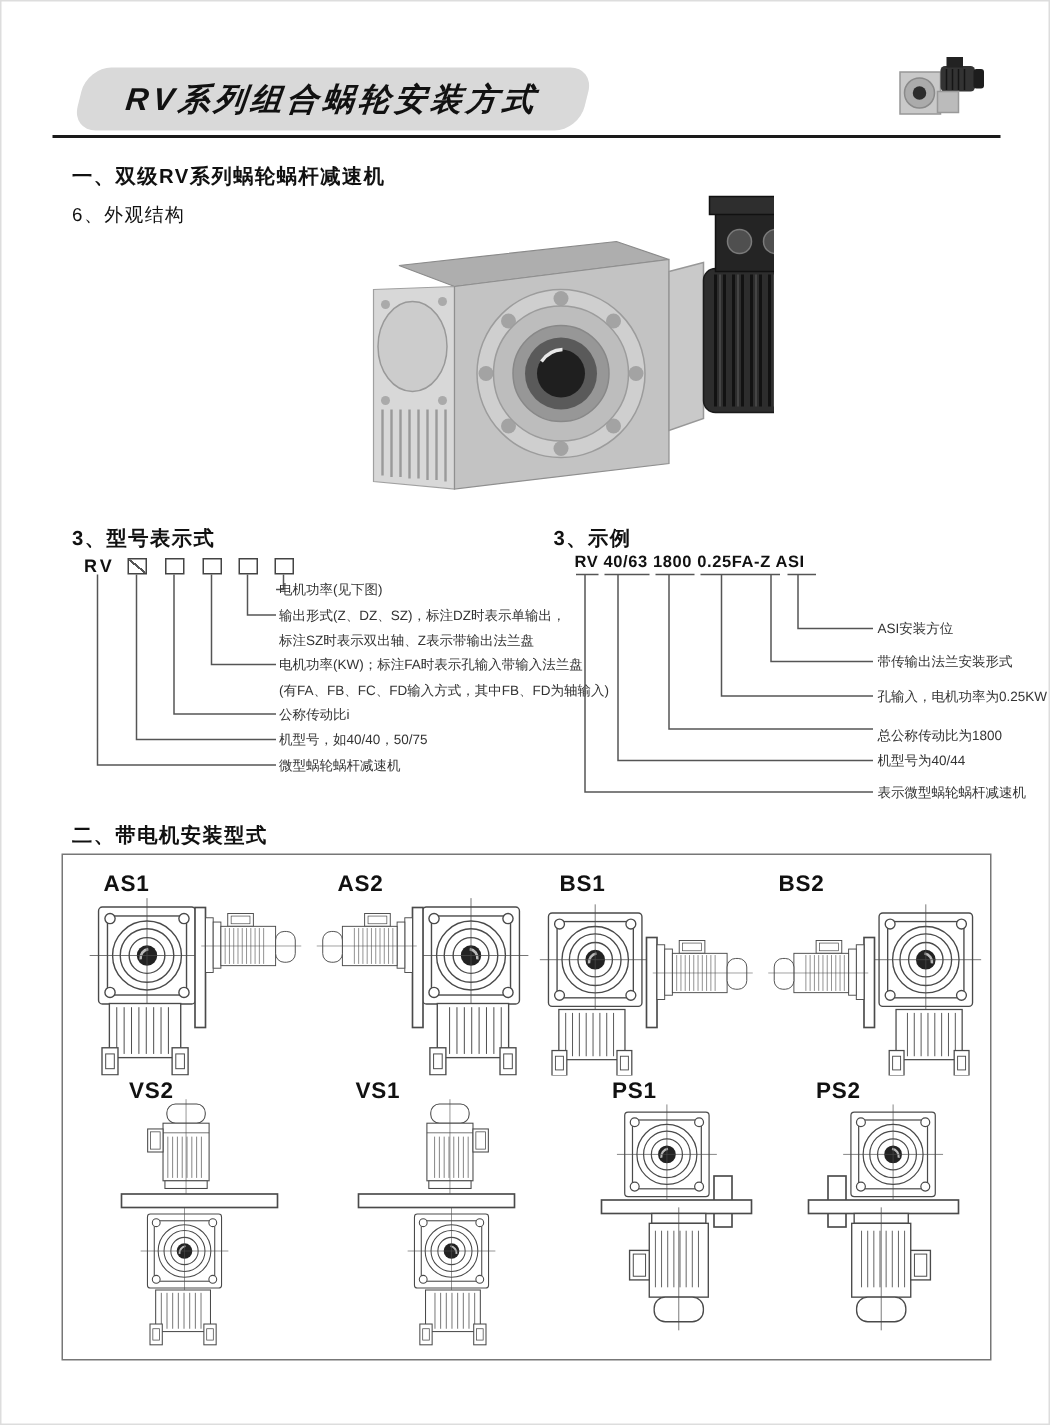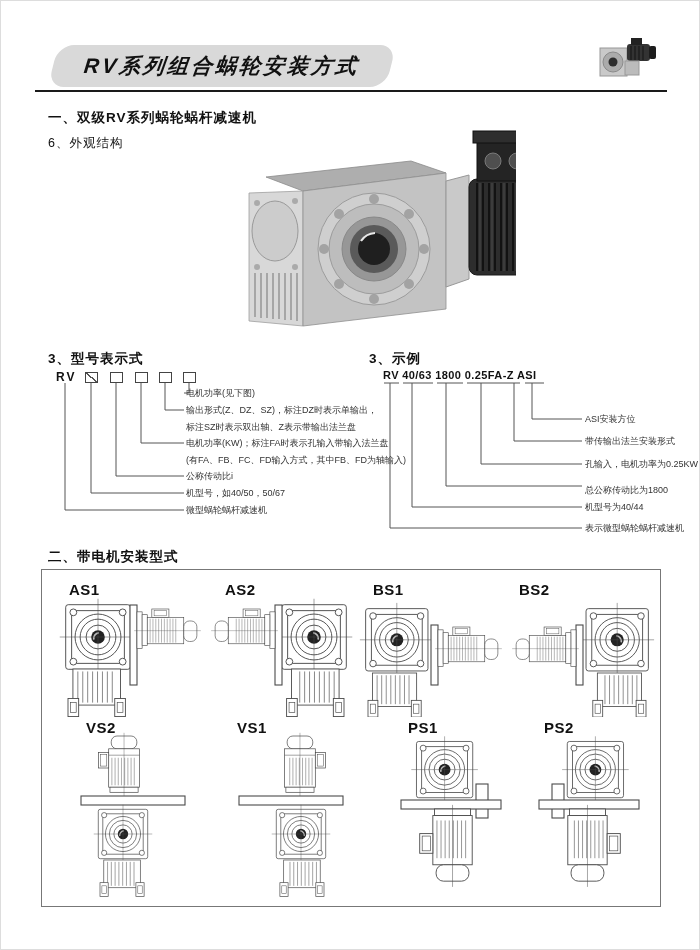--- a/index.html
+++ b/index.html
@@ -198,21 +198,21 @@
   <svg class="abs dg" style="left:40px;top:365px" width="335" height="160" viewBox="0 0 335 160">
     <path d="M24,17 V144 H143 M50,17 V127 H143 M75,17 V110 H143 M100,17 V77 H143 M124,17 V44 H143 M148,17 V27 H143" fill="none" stroke="#555" stroke-width="1"></path>
   </svg>
 
   <div class="abs lbl" style="left:185px;top:387px">电机功率(见下图)</div>
   <div class="abs lbl" style="left:185px;top:404px">输出形式(Z、DZ、SZ)，标注DZ时表示单输出，</div>
   <div class="abs lbl" style="left:185px;top:421px">标注SZ时表示双出轴、Z表示带输出法兰盘</div>
   <div class="abs lbl" style="left:185px;top:437px">电机功率(KW)；标注FA时表示孔输入带输入法兰盘</div>
   <div class="abs lbl" style="left:185px;top:454px">(有FA、FB、FC、FD输入方式，其中FB、FD为轴输入)</div>
   <div class="abs lbl" style="left:185px;top:470px">公称传动比i</div>
-  <div class="abs lbl" style="left:185px;top:487px">机型号，如40/50，50/67</div>
+  <div class="abs lbl" style="left:185px;top:487px">机型号，如40/40，50/75</div>
   <div class="abs lbl" style="left:185px;top:504px">微型蜗轮蜗杆减速机</div>
 
   <div class="abs h1" style="left:368px;top:349px">3、示例</div>
   <div class="abs code" style="left:382px;top:368px">RV 40/63 1800 0.25FA-Z ASI</div>
 
   <svg class="abs dg" style="left:375px;top:363px" width="290" height="172" viewBox="0 0 290 172">
     <path d="M8,19 H23 M27,19 H57 M61,19 H87 M91,19 H131 M131,19 H144 M149,19 H168" fill="none" stroke="#555" stroke-width="1"></path>
     <path d="M14,19 V164 H206 M36,19 V143 H206 M70,19 V122 H206 M105,19 V100 H206 M138,19 V77 H206 M156,19 V55 H206" fill="none" stroke="#555" stroke-width="1"></path>
   </svg>
 

